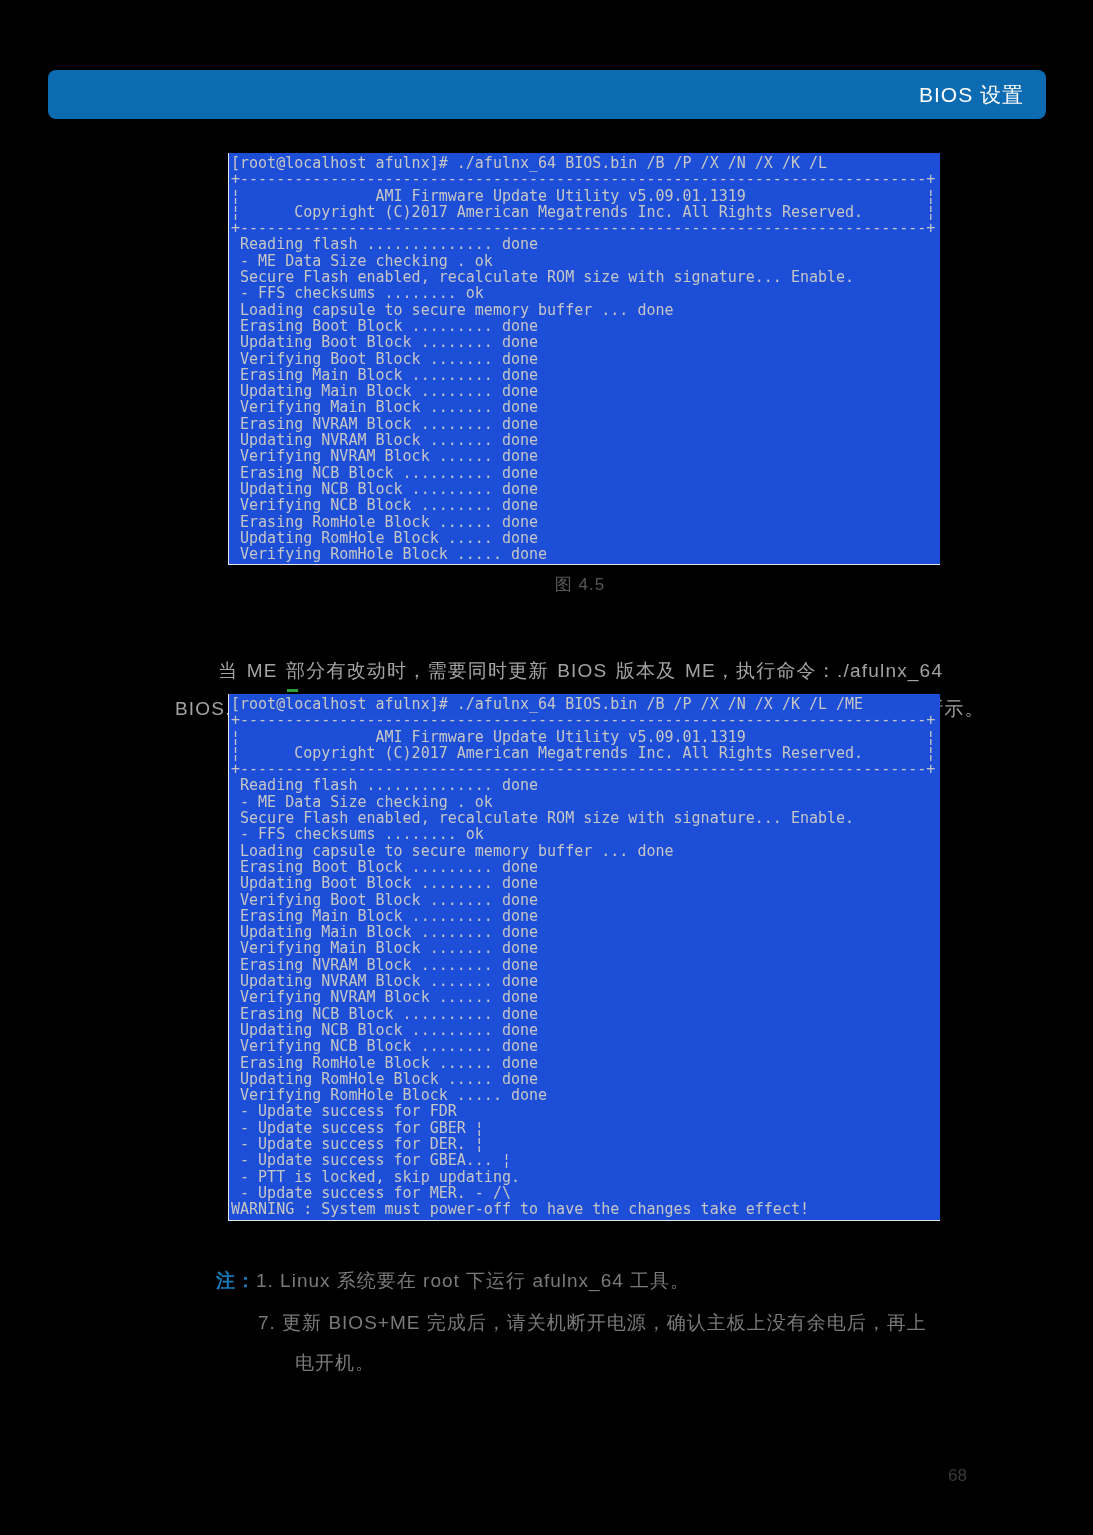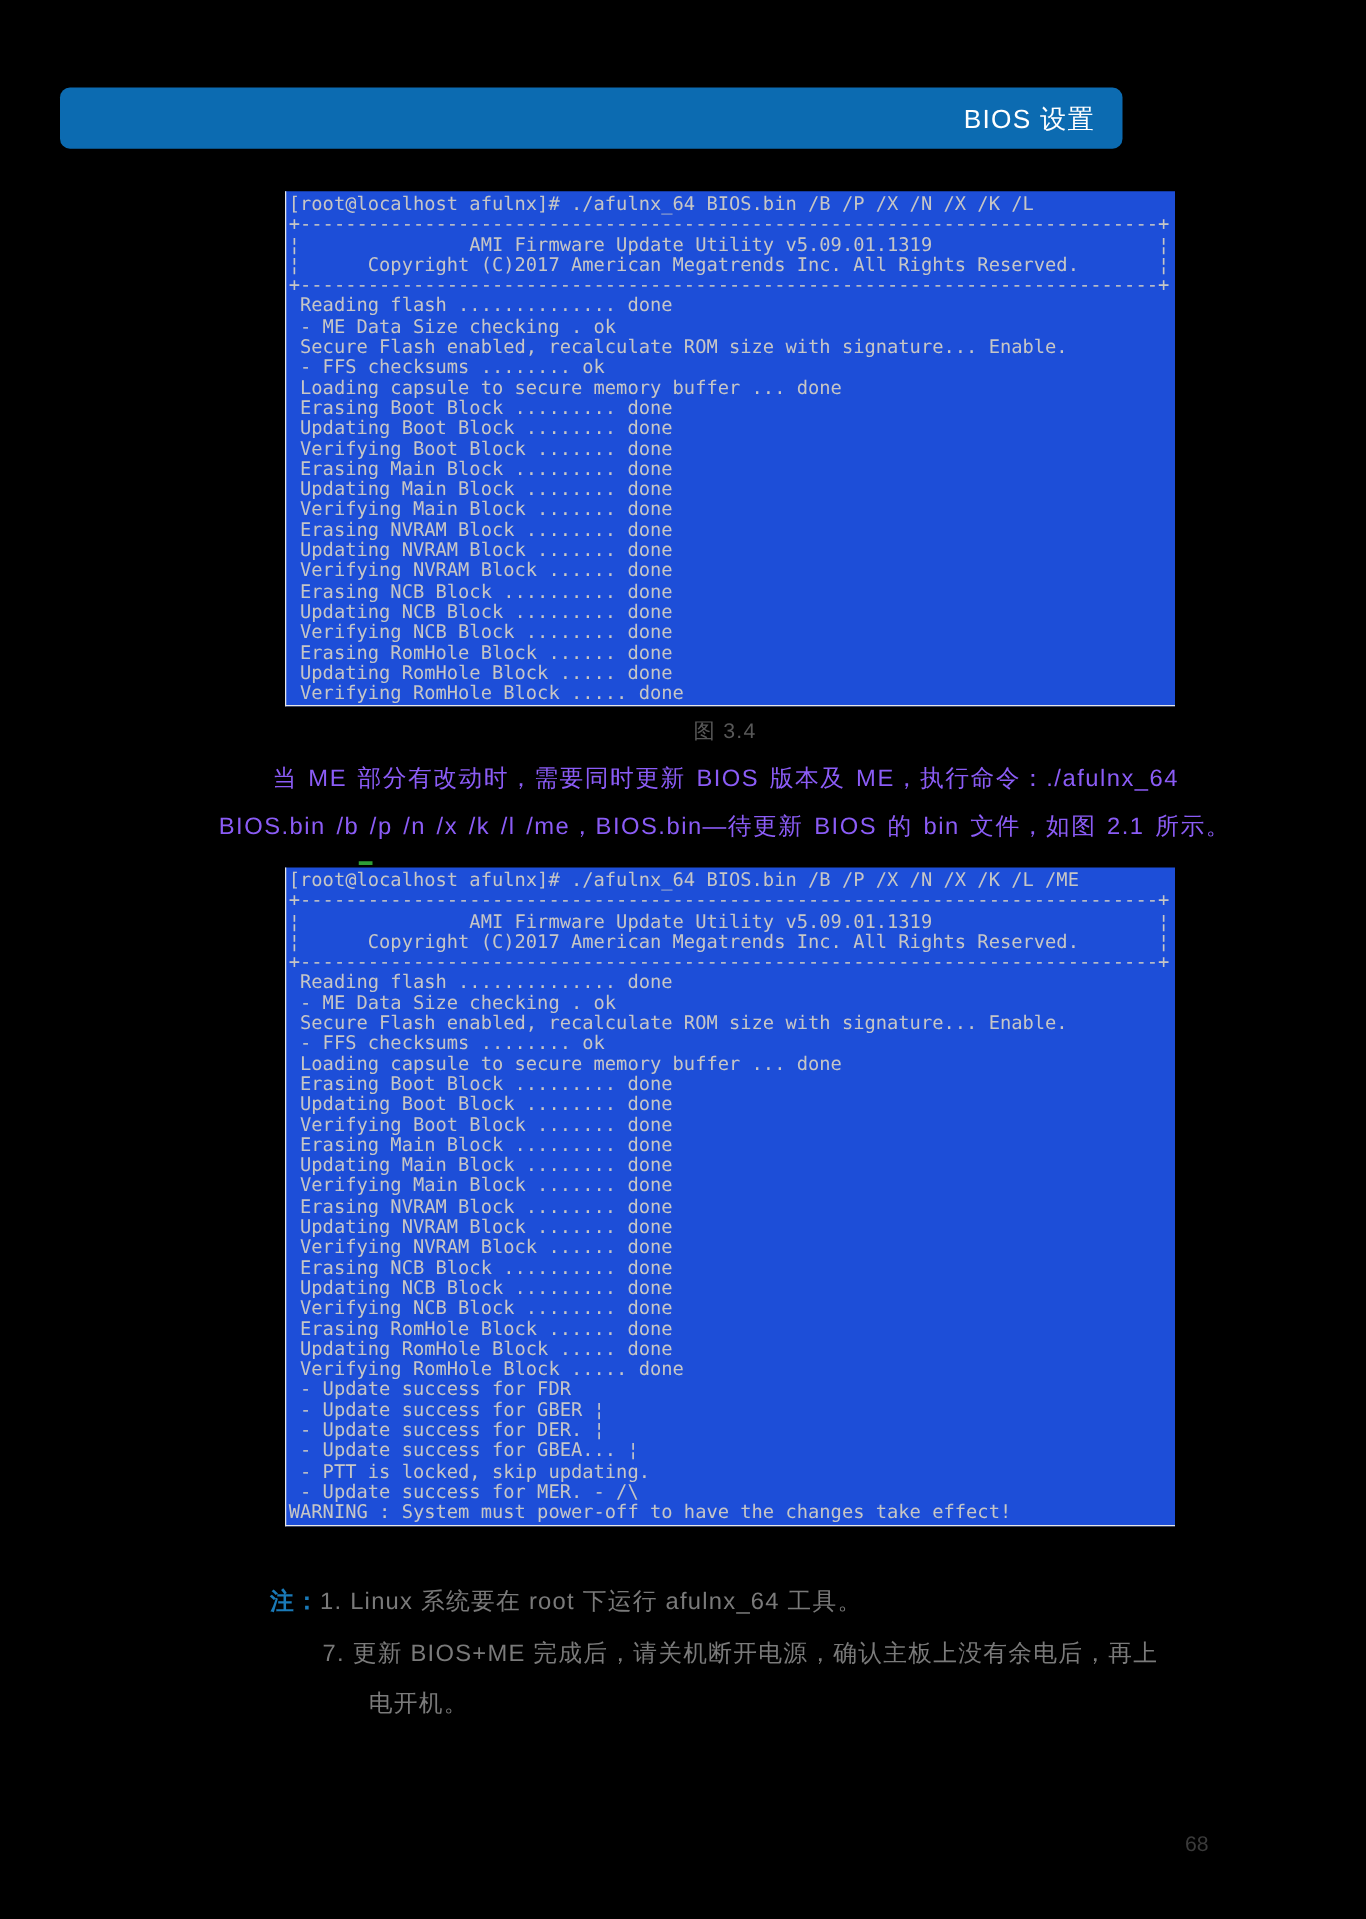--- a/index.html
+++ b/index.html
@@ -8,21 +8,21 @@
     position: relative;
     width: 1093px;
     height: 1535px;
     background: #000;
     overflow: hidden;
     font-family: "Liberation Sans", "DejaVu Sans", sans-serif;
   }
   .header-bar {
     position: absolute;
     left: 48px; top: 70px;
-    width: 850px; height: 49px;
+    width: 998px; height: 49px;
     background: #0c6bb1;
     border-radius: 8px;
     display: flex;
     align-items: center;
     justify-content: flex-end;
     padding-right: 22px;
   }
   .header-title {
     color: #ffffff;
     font-size: 21px;
@@ -59,25 +59,26 @@
     width: 820px;
     text-align: center;
     color: #585858;
     font-size: 17px;
     letter-spacing: 1px;
   }
   .caption-1 { top: 573px; }
   .caption-2 { top: 1234px; }
   .body-line {
     position: absolute;
-    color: #8b5cf6;
+    color: #a3a3a3;
     font-size: 19px;
     letter-spacing: 1.2px;
     word-spacing: 2px;
     white-space: nowrap;
+    margin-top: 48px;
   }
   .para-line-1 { left: 218px; top: 610px; }
   .para-line-2 { left: 175px; top: 648px; }
   .note-line {
     position: absolute;
     color: #7a7a7a;
     font-size: 19px;
     letter-spacing: 1px;
     white-space: nowrap;
   }
@@ -122,21 +123,21 @@
  Updating NVRAM Block ....... done
  Verifying NVRAM Block ...... done
  Erasing NCB Block .......... done
  Updating NCB Block ......... done
  Verifying NCB Block ........ done
  Erasing RomHole Block ...... done
  Updating RomHole Block ..... done
  Verifying RomHole Block ..... done</pre>
   </div>
 
-  <div class="fig-caption caption-1">图 3.4</div>
+  <div class="fig-caption caption-1">图 4.5</div>
 
   <div class="body-line para-line-1">当 ME 部分有改动时，需要同时更新 BIOS 版本及 ME，执行命令：./afulnx_64</div>
   <div class="body-line para-line-2">BIOS.bin /b /p /n /x /k /l /me，BIOS.bin—待更新 BIOS 的 bin 文件，如图 2.1 所示。</div>
 
   <div class="cursor-artifact"></div>
 
   <div class="terminal terminal-2">
     <pre>[root@localhost afulnx]# ./afulnx_64 BIOS.bin /B /P /X /N /X /K /L /ME
 +----------------------------------------------------------------------------+
 ¦               AMI Firmware Update Utility v5.09.01.1319                    ¦

